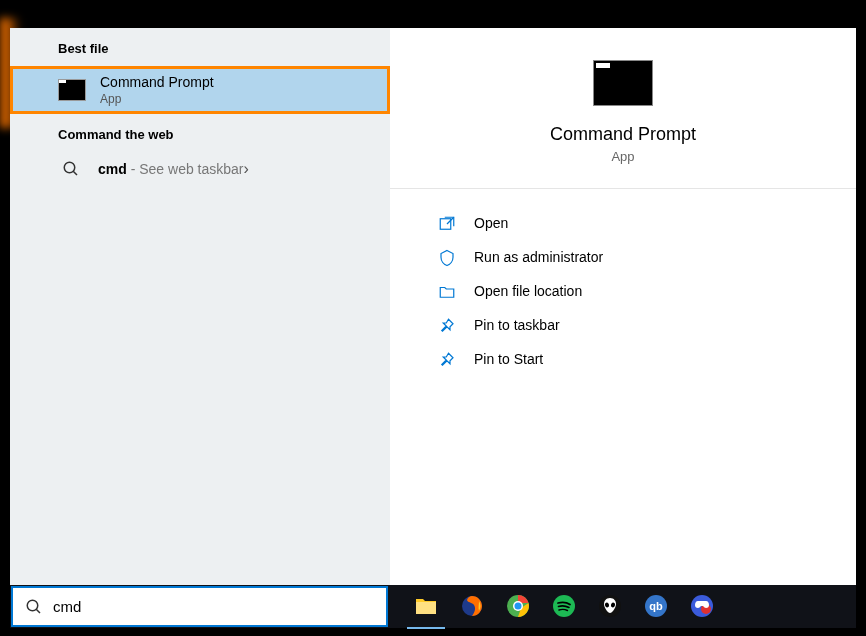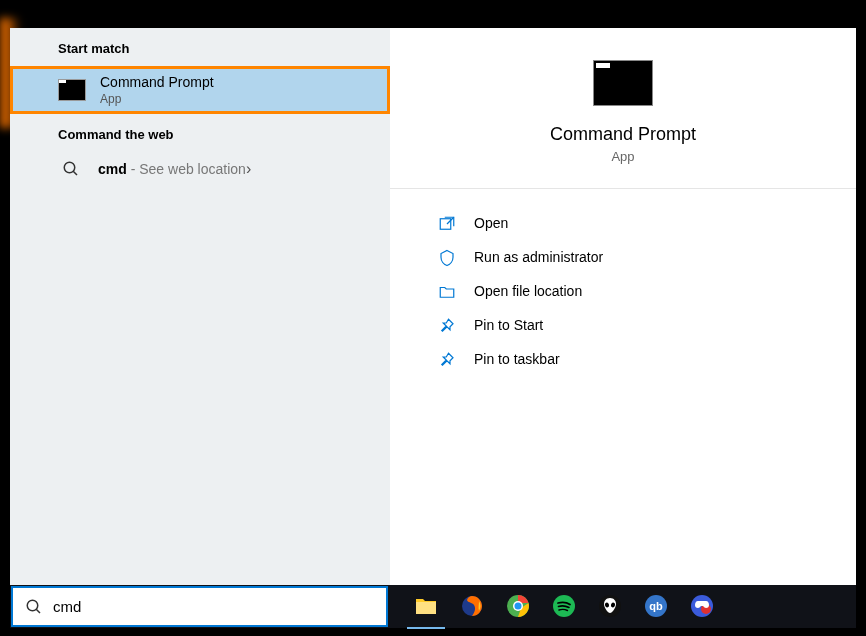--- a/index.html
+++ b/index.html
@@ -228,41 +228,41 @@
   </style>
 </head>
 <body>
 
 <div class="orange-glow"></div>
 
 <div class="container">
   <div class="main-panels">
 
     <div class="left-panel">
-      <div class="section-header">Start match</div>
+      <div class="section-header">Best file</div>
 
       <div class="result-item selected">
         <div class="result-icon">
           <div class="cmd-icon-small"></div>
         </div>
         <div class="result-text">
           <div class="result-title">Command Prompt</div>
           <div class="result-sub">App</div>
         </div>
       </div>
 
       <div class="section-header">Command the web</div>
 
       <div class="result-item">
         <svg class="search-glyph" viewBox="0 0 24 24" fill="none" stroke="#333" stroke-width="2">
           <circle cx="10" cy="10" r="7"></circle>
           <line x1="20" y1="20" x2="15" y2="15"></line>
         </svg>
         <div class="result-inline">
-          <span class="bold">cmd</span><span class="light"> - See web location</span>
+          <span class="bold">cmd</span><span class="light"> - See web taskbar</span>
         </div>
         <span class="chevron">›</span>
       </div>
     </div>
 
     <div class="right-panel">
       <div class="preview-header">
         <div class="preview-icon"></div>
         <div class="preview-title">Command Prompt</div>
         <div class="preview-sub">App</div>
@@ -285,27 +285,27 @@
         <div class="action-row">
           <svg class="action-icon" viewBox="0 0 24 24" fill="none" stroke="currentColor" stroke-width="1.6">
             <path d="M3 6 H9 L11 8 H21 V19 H3 Z"></path>
           </svg>
           <span>Open file location</span>
         </div>
         <div class="action-row">
           <svg class="action-icon" viewBox="0 0 24 24" fill="none" stroke="currentColor" stroke-width="1.6">
             <path d="M14 3 L20 9 L16 13 L16 17 L12 13 L6 19 L5 18 L11 12 L7 8 L11 8 Z"></path>
           </svg>
+          <span>Pin to taskbar</span>
+        </div>
+        <div class="action-row">
+          <svg class="action-icon" viewBox="0 0 24 24" fill="none" stroke="currentColor" stroke-width="1.6">
+            <path d="M14 3 L20 9 L16 13 L16 17 L12 13 L6 19 L5 18 L11 12 L7 8 L11 8 Z"></path>
+          </svg>
           <span>Pin to Start</span>
-        </div>
-        <div class="action-row">
-          <svg class="action-icon" viewBox="0 0 24 24" fill="none" stroke="currentColor" stroke-width="1.6">
-            <path d="M14 3 L20 9 L16 13 L16 17 L12 13 L6 19 L5 18 L11 12 L7 8 L11 8 Z"></path>
-          </svg>
-          <span>Pin to taskbar</span>
         </div>
       </div>
     </div>
   </div>
 
   <div class="taskbar">
     <div class="search-box">
       <svg class="search-box-icon" viewBox="0 0 24 24" fill="none" stroke="#333" stroke-width="2">
         <circle cx="10" cy="10" r="7"></circle>
         <line x1="20" y1="20" x2="15" y2="15"></line>

